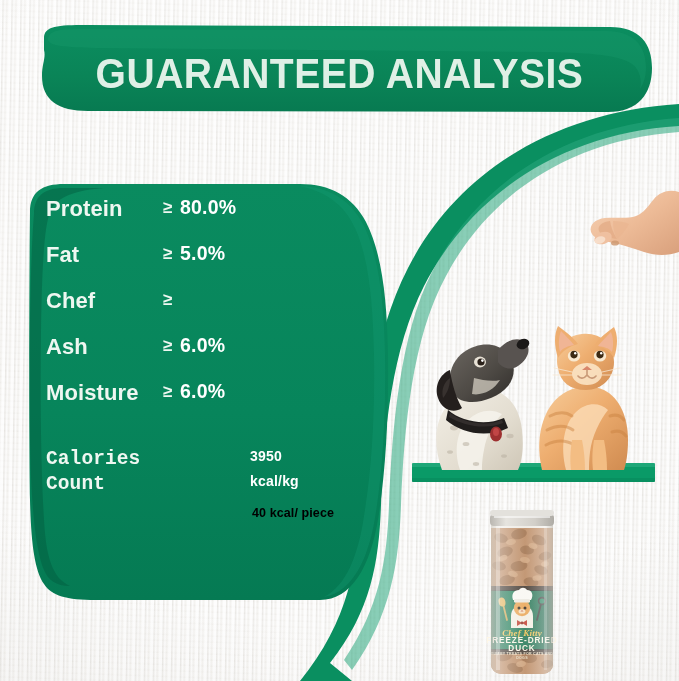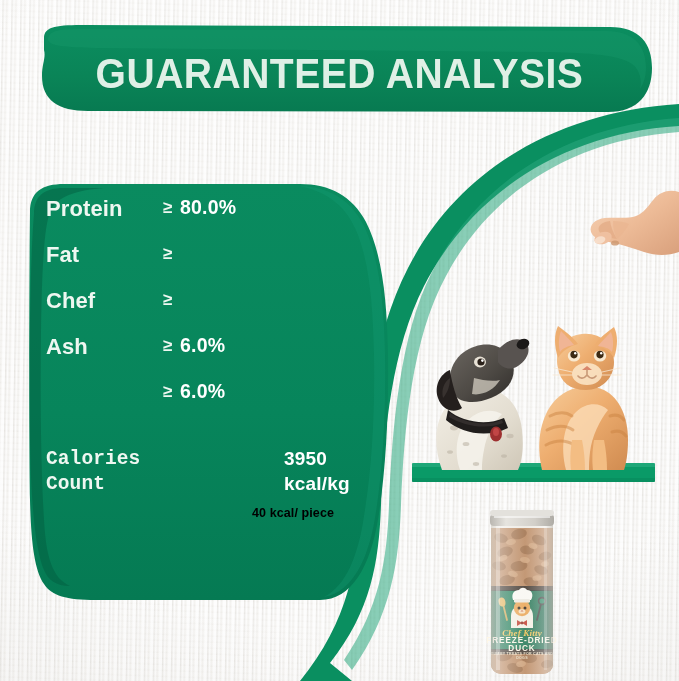--- a/index.html
+++ b/index.html
@@ -58,21 +58,21 @@
 
   .cal{position:absolute;left:30px;top:448px;width:320px;}
   .cal .cl1,.cal .cl2{
     position:absolute;left:16px;
     font-size:19.5px;font-weight:700;color:#eef7f1;letter-spacing:.1px;font-family:Liberation Mono, monospace;
   }
   .cal .cl1{top:0;}
   .cal .cl2{top:25px;}
   .cal .cv1,.cal .cv2{
     position:absolute;left:220px;
-    font-size:19px;font-weight:700;color:#ffffff;letter-spacing:.2px;margin-left:34px;
+    font-size:14px;font-weight:700;color:#ffffff;letter-spacing:.2px;
   }
   .cal .cv1{top:0;}
   .cal .cv2{top:25px;}
   .cal .sub{
     position:absolute;left:222px;top:58px;
     font-size:12.5px;font-weight:700;color:#000000;letter-spacing:.1px;
   }
 
   
   .hand{position:absolute;left:576px;top:186px;width:103px;height:92px;}
@@ -188,34 +188,36 @@
 
     <div class="row">
       <span class="lab">Protein</span>
       <span class="cmp">≥</span>
       <span class="val">80.0%</span>
     </div>
 
     <div class="row">
       <span class="lab">Fat</span>
       <span class="cmp">≥</span>
+      <span class="val">5.0%</span>
     </div>
 
     <div class="row">
       <span class="lab">Chef</span>
       <span class="cmp">≥</span>
     </div>
 
     <div class="row">
       <span class="lab">Ash</span>
       <span class="cmp">≥</span>
       <span class="val">6.0%</span>
     </div>
 
     <div class="row">
+      <span class="lab">Moisture</span>
       <span class="cmp">≥</span>
       <span class="val">6.0%</span>
     </div>
   </div>
 
   <div class="cal">
     <span class="cl1">Calories</span>
     <span class="cl2">Count</span>
     <span class="cv1">3950</span>
     <span class="cv2">kcal/kg</span>

